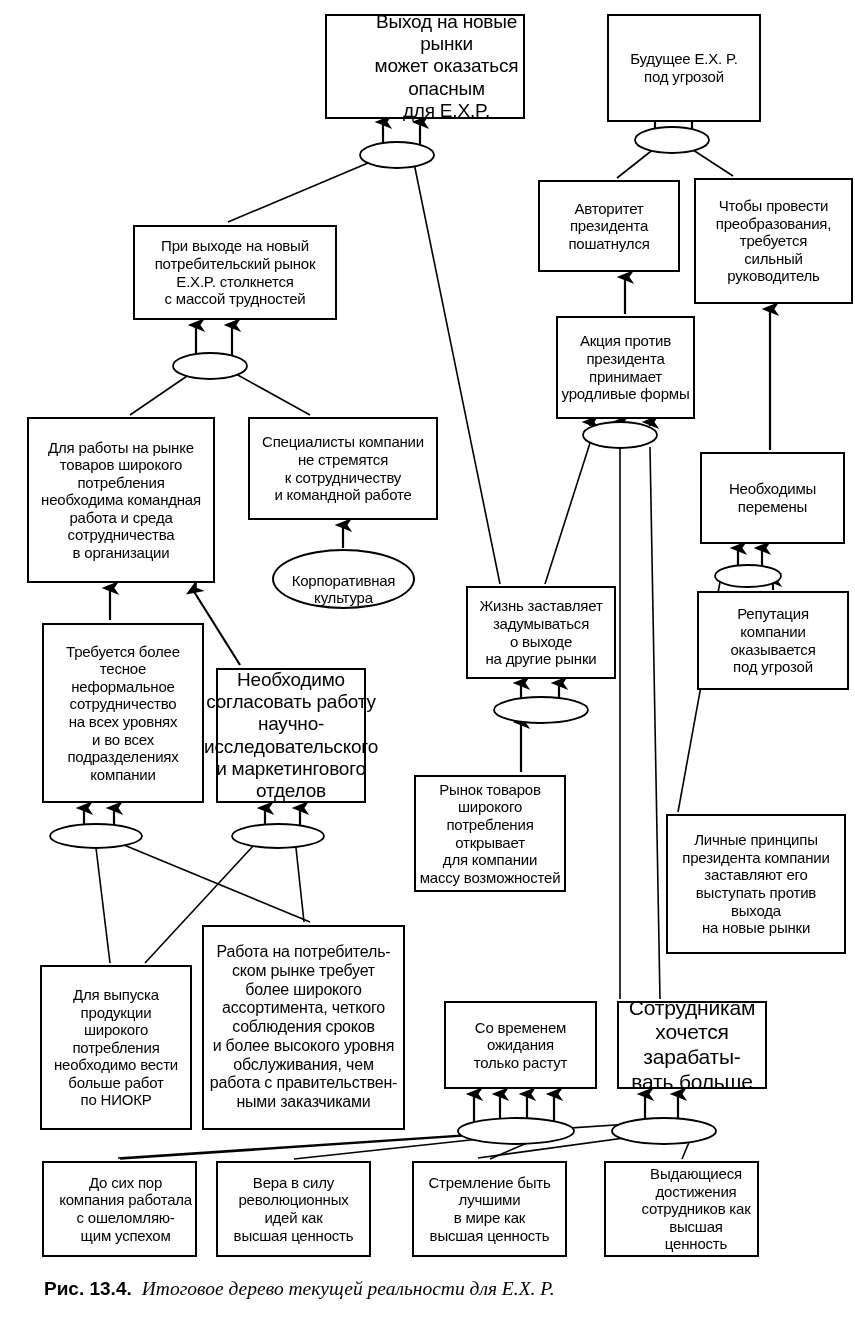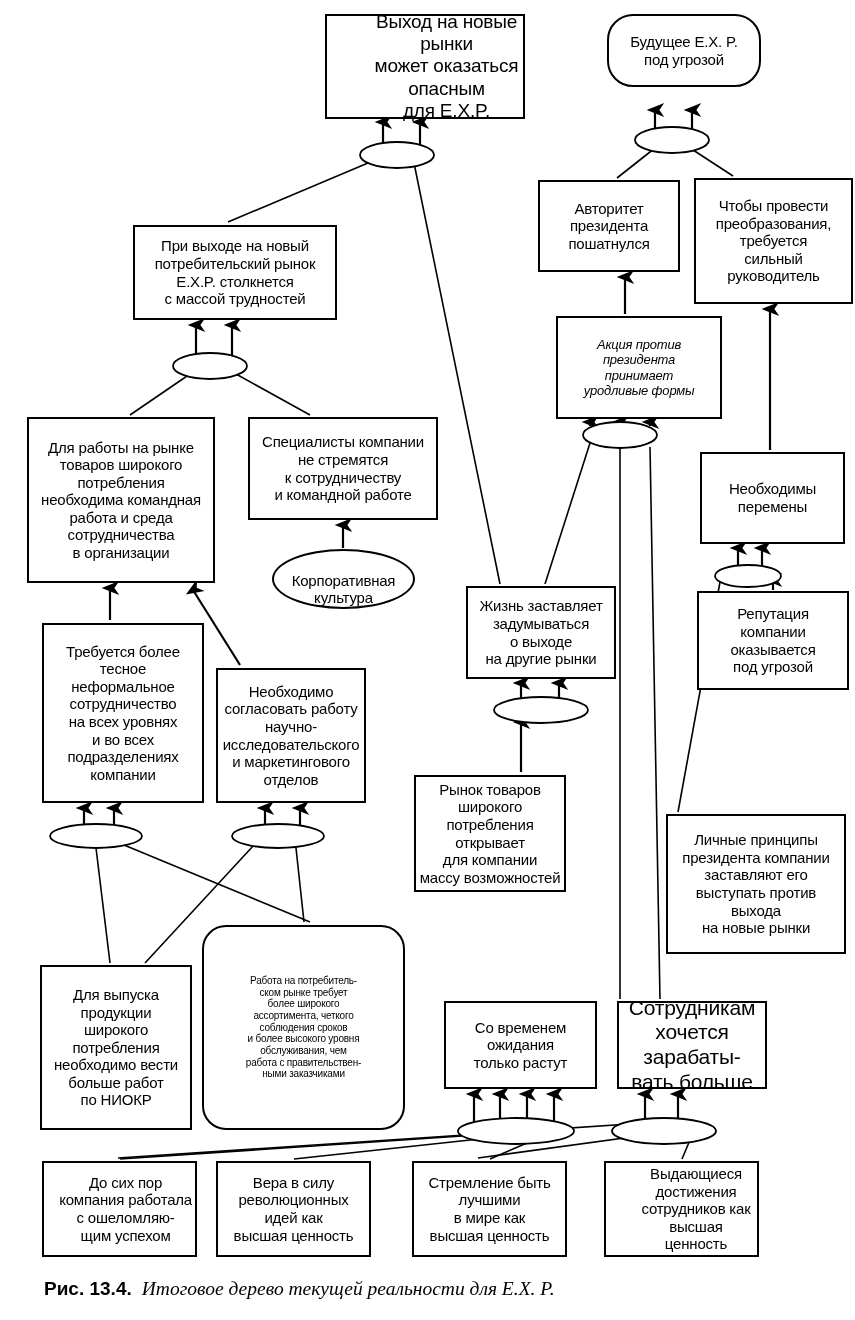--- a/index.html
+++ b/index.html
@@ -103,21 +103,21 @@
         <ellipse cx="664" cy="1131" rx="52" ry="13" fill="#ffffff" stroke="#000000" stroke-width="1.8"></ellipse>
       </g>
   </svg>
 
   <div id="nodes">
       <div class="node-box" style="left: 325px; top: 14px; width: 200px; height: 105px; font-size: 19px; padding-left: 43px;">
         <span class="txt">Выход на новые рынки
 может оказаться опасным
 для E.X.P.</span>
       </div>
-      <div class="node-box" style="left: 607px; top: 14px; width: 154px; height: 73px; font-size: 15px; border-radius: 26px;">
+      <div class="node-box" style="left: 607px; top: 14px; width: 154px; height: 108px; font-size: 15px;">
         <span class="txt">Будущее E.X. P.
 под угрозой</span>
       </div>
       <div class="node-box" style="left: 133px; top: 225px; width: 204px; height: 95px; font-size: 15px;">
         <span class="txt">При выходе на новый
 потребительский рынок
 E.X.P. столкнется
 с массой трудностей</span>
       </div>
       <div class="node-box" style="left: 538px; top: 180px; width: 142px; height: 92px; font-size: 15px;">
@@ -125,21 +125,21 @@
 президента
 пошатнулся</span>
       </div>
       <div class="node-box" style="left: 694px; top: 178px; width: 159px; height: 126px; font-size: 15px;">
         <span class="txt">Чтобы провести
 преобразования,
 требуется
 сильный
 руководитель</span>
       </div>
-      <div class="node-box" style="left: 556px; top: 316px; width: 166px; height: 103px; font-size: 13px; font-style: italic;">
+      <div class="node-box" style="left: 556px; top: 316px; width: 139px; height: 103px; font-size: 15px;">
         <span class="txt">Акция против
 президента
 принимает
 уродливые формы</span>
       </div>
       <div class="node-box" style="left: 27px; top: 417px; width: 188px; height: 166px; font-size: 15px;">
         <span class="txt">Для работы на рынке
 товаров широкого
 потребления
 необходима командная
@@ -176,21 +176,21 @@
       <div class="node-box" style="left: 42px; top: 623px; width: 162px; height: 180px; font-size: 15px;">
         <span class="txt">Требуется более
 тесное
 неформальное
 сотрудничество
 на всех уровнях
 и во всех
 подразделениях
 компании</span>
       </div>
-      <div class="node-box" style="left: 216px; top: 668px; width: 150px; height: 135px; font-size: 15px;">
+      <div class="node-box" style="left: 216px; top: 668px; width: 150px; height: 135px; font-size: 19px;">
         <span class="txt">Необходимо
 согласовать работу
 научно-
 исследовательского
 и маркетингового
 отделов</span>
       </div>
       <div class="node-box" style="left: 414px; top: 775px; width: 152px; height: 117px; font-size: 15px;">
         <span class="txt">Рынок товаров
 широкого потребления
@@ -208,21 +208,21 @@
       </div>
       <div class="node-box" style="left: 40px; top: 965px; width: 152px; height: 165px; font-size: 15px;">
         <span class="txt">Для выпуска
 продукции
 широкого
 потребления
 необходимо вести
 больше работ
 по НИОКР</span>
       </div>
-      <div class="node-box" style="left: 202px; top: 925px; width: 203px; height: 205px; font-size: 10px; border-radius: 24px;">
+      <div class="node-box" style="left: 202px; top: 925px; width: 203px; height: 205px; font-size: 16px;">
         <span class="txt">Работа на потребитель-
 ском рынке требует
 более широкого
 ассортимента, четкого
 соблюдения сроков
 и более высокого уровня
 обслуживания, чем
 работа с правительствен-
 ными заказчиками</span>
       </div>

